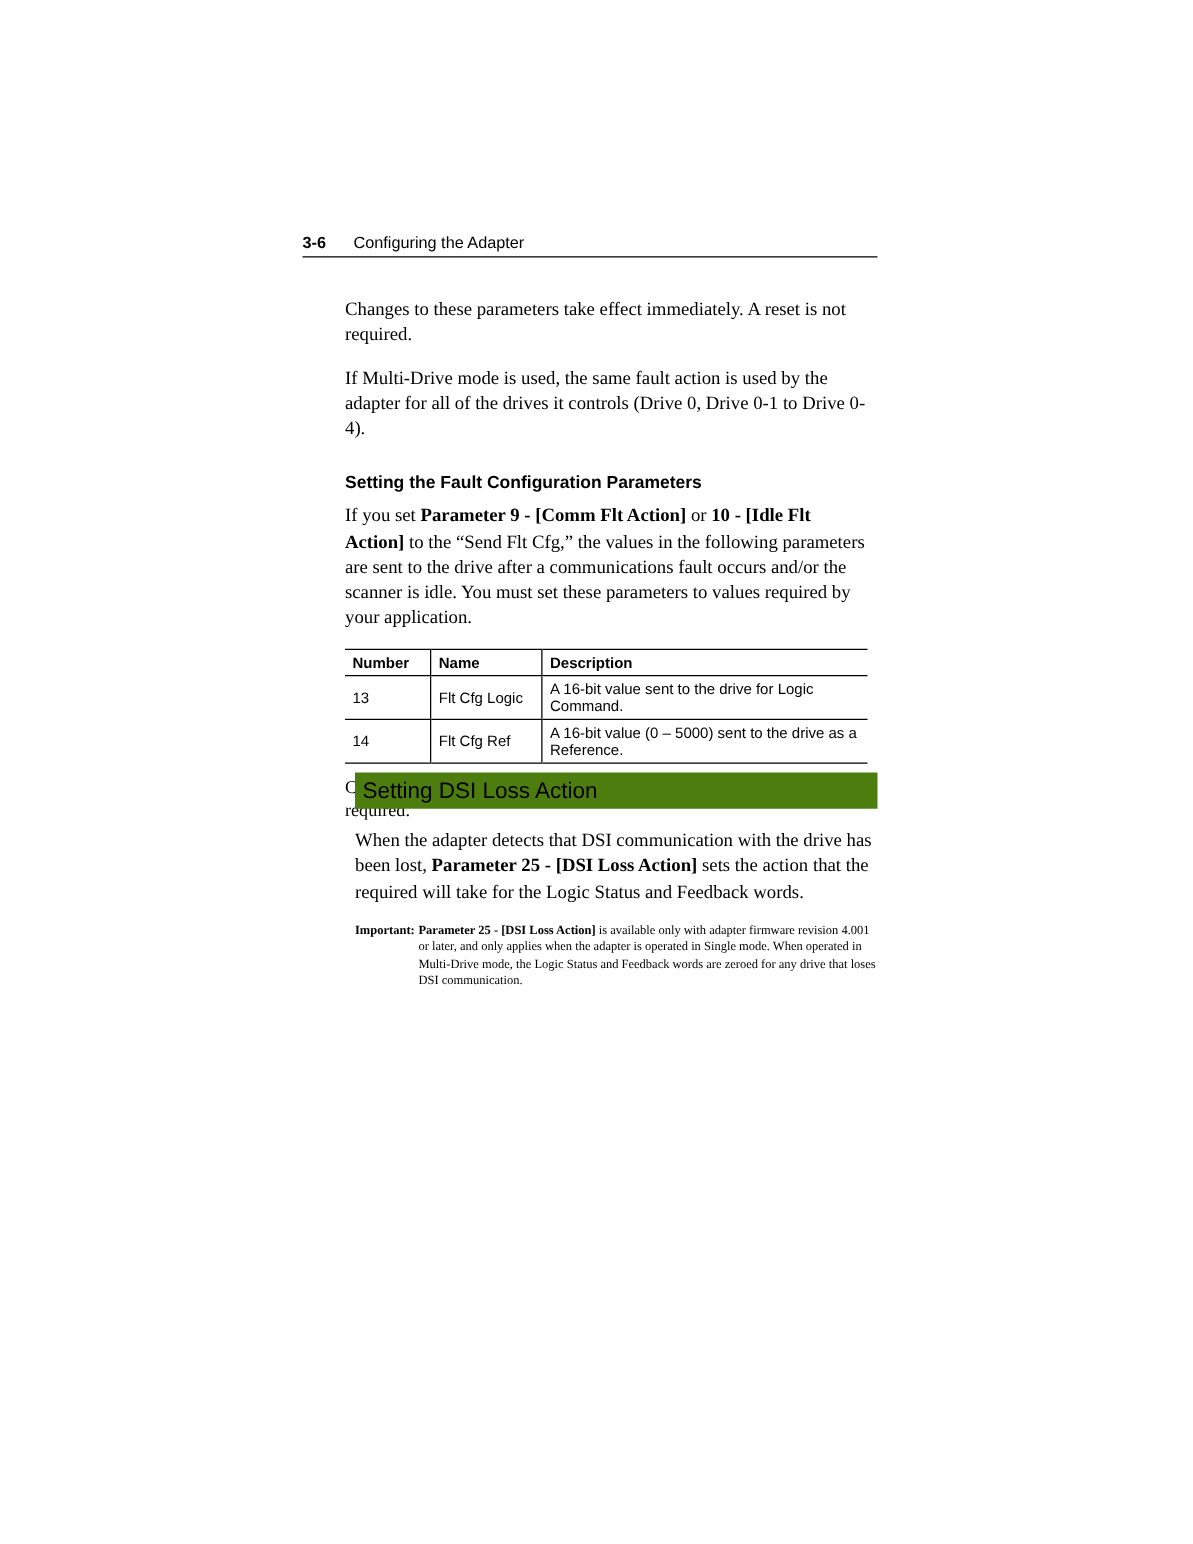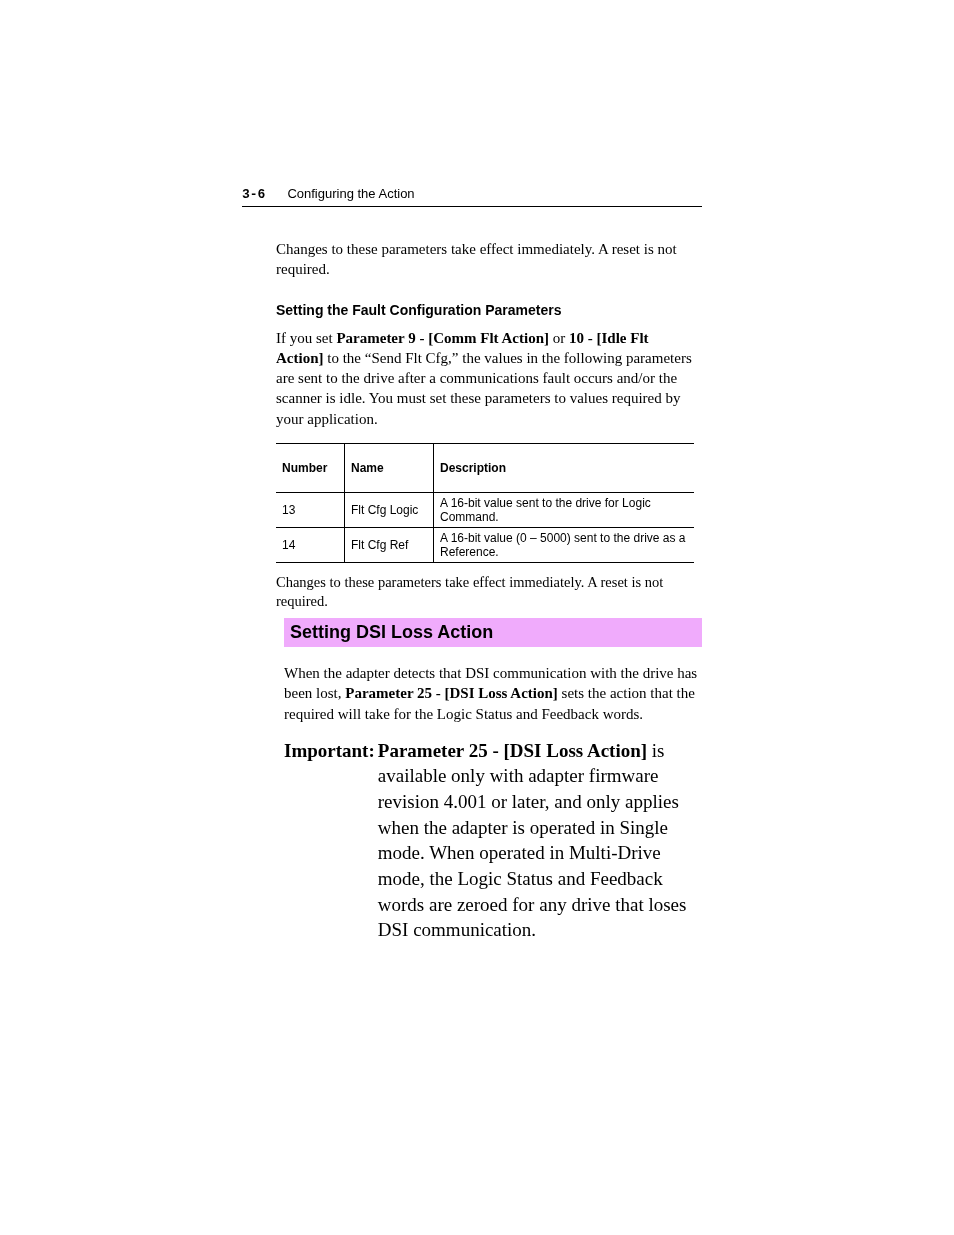--- a/index.html
+++ b/index.html
@@ -19,21 +19,21 @@
     width: 460px;
   }
   .header-line {
     display: flex;
     align-items: baseline;
     border-bottom: 1.5px solid #000;
     padding-bottom: 4px;
     margin-bottom: 32px;
   }
   .page-number {
-    font-family: Liberation Mono, monospace;
+    font-family: Liberation Sans, sans-serif;
     font-weight: bold;
     font-size: 13px;
     margin-right: 22px;
   }
   .header-title {
     font-family: Arial, Helvetica, sans-serif;
     font-size: 13px;
   }
   .body-block {
     margin-left: 34px;
@@ -57,85 +57,86 @@
   table.param-table {
     border-collapse: collapse;
     width: 418px;
     margin: 4px 0 10px 0;
     font-family: Arial, Helvetica, sans-serif;
     font-size: 12px;
   }
   table.param-table th {
     text-align: left;
     font-weight: bold;
-    padding: 17px 6px;
+    padding: 3px 6px;
     border-top: 1.5px solid #000;
     border-bottom: 1.5px solid #000;
     border-left: 1px solid #000;
   }
   table.param-table th:first-child { border-left: none; }
   table.param-table td {
     padding: 3px 6px;
     border-bottom: 1px solid #000;
     border-left: 1px solid #000;
   }
   table.param-table td:first-child { border-left: none; }
   table.param-table .col-num { width: 56px; }
   table.param-table .col-name { width: 76px; }
   .after-table {
     font-size: 14.5px;
     line-height: 1.35;
     margin: 8px 0 0 0;
   }
   .important-wrap {
-    font-size: 19px;
+    font-size: 10px;
     line-height: 1.35;
     display: flex;
     margin-left: 0;
   }
   .important-label {
     font-weight: bold;
     white-space: nowrap;
     margin-right: 3px;
   }
   .important-body {
     flex: 1;
   }
   .section-wrap {
     position: absolute;
     left: 284px;
     top: 618px;
     width: 418px;
   }
   .section-heading2 {
     font-family: Arial, Helvetica, sans-serif;
-    font-weight: bold;
+    font-weight: normal;
     font-size: 18px;
-    background: #f0abfc;
+    background: #4d7c0f;
     padding: 4px 6px;
     margin: 0 0 16px 0;
   }
   .sec-para {
     font-size: 15px;
     line-height: 1.35;
     margin: 0 0 14px 0;
   }
 </style>
 </head>
 <body>
 
 <div class="page">
 
   <div class="header-line">
     <span class="page-number">3-6</span>
-    <span class="header-title">Configuring the Action</span>
+    <span class="header-title">Configuring the Adapter</span>
   </div>
 
   <div class="body-block">
     <p class="para">Changes to these parameters take effect immediately. A reset is not required.</p>
+    <p class="para tight">If Multi-Drive mode is used, the same fault action is used by the adapter for all of the drives it controls (Drive 0, Drive 0-1 to Drive 0-4).</p>
 
     <div class="subhead">Setting the Fault Configuration Parameters</div>
 
     <p class="para">
       <span>If you set </span><span class="bold">Parameter 9 - [Comm Flt Action]</span><span> or </span><span class="bold">10 - [Idle Flt Action]</span><span> to the “Send Flt Cfg,” the values in the following parameters are sent to the drive after a communications fault occurs and/or the scanner is idle. You must set these parameters to values required by your application.</span>
     </p>
 
     <table class="param-table">
       <thead>
         <tr>

